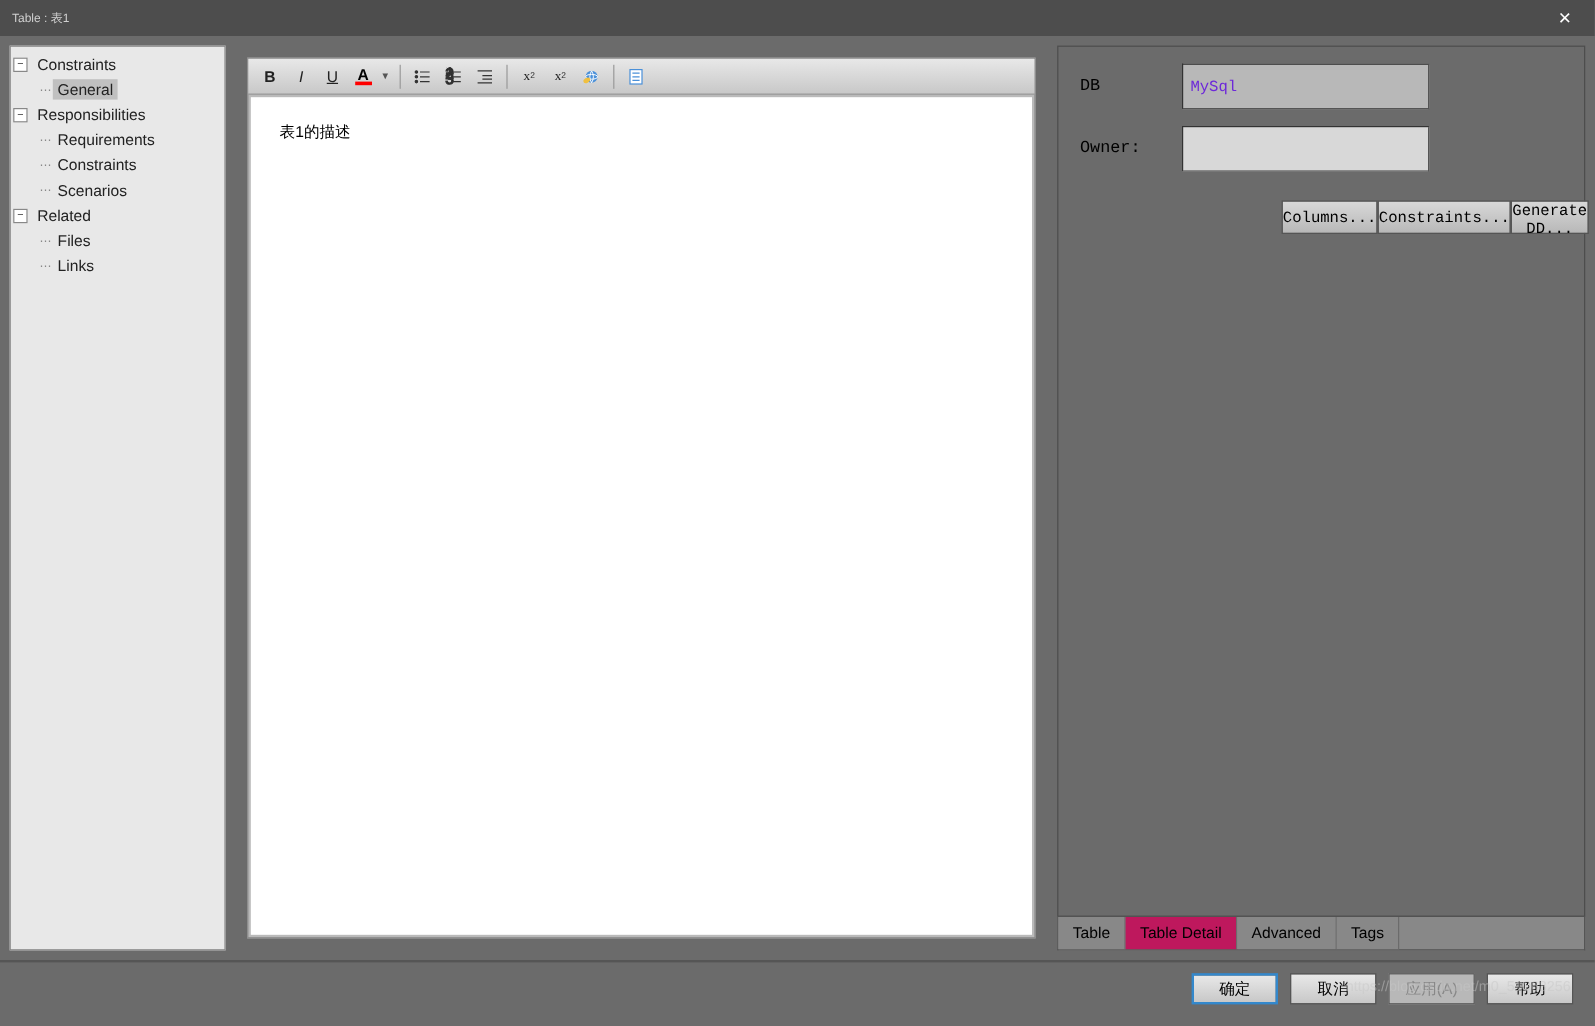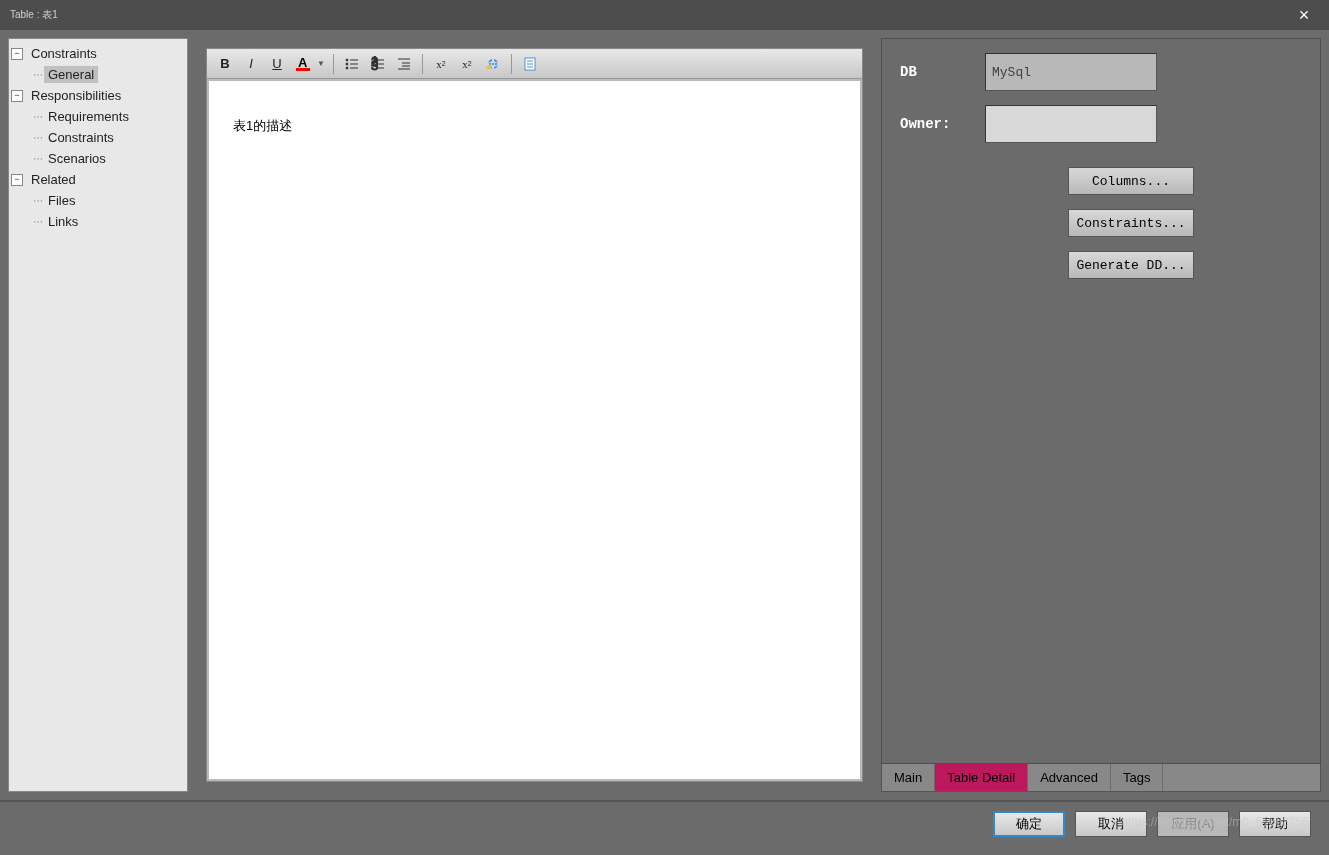--- a/index.html
+++ b/index.html
@@ -21,29 +21,29 @@
 
 .center-panel { flex: 1; display: flex; flex-direction: column; gap: 10px; padding: 10px; }
 
 .name-box { height: 88px; background: #d8d8d8; border: 1px solid #888; display: flex; align-items: flex-start; padding: 6px 10px; color: #000; }
 
 .editor-wrap { flex: 1; background: #bababa; border: 1px solid #888; display: flex; flex-direction: column; }
 .toolbar { height: 30px; background: linear-gradient(#e8e8e8, #c8c8c8); border-bottom: 1px solid #999; display: flex; align-items: center; padding: 0 6px; gap: 2px; }
 .tb-btn { width: 24px; height: 24px; display: inline-flex; align-items: center; justify-content: center; cursor: pointer; color: #222; font-family: "Times New Roman", serif; }
 .tb-sep { width: 1px; height: 20px; background: #999; margin: 0 4px; }
 .tb-dropdown { width: 10px; font-size: 8px; color: #555; }
-.editor-body { flex: 1; background: #fff; margin: 2px; padding: 36px 24px; color: #000; font-size: 14px; }
+.editor-body { flex: 1; background: #fff; margin: 2px; padding: 20px 24px; color: #000; font-size: 14px; }
 
 .right-panel { width: 440px; display: flex; flex-direction: column; }
 .details-box { flex: 1; border: 1px solid #4d4d4d; background: #6b6b6b; padding: 14px 18px; color: #fff; position: relative; }
 .form-row { display: flex; align-items: center; margin-bottom: 14px; }
-.form-label { width: 85px; color: #ffffff; font-family: "Courier New", monospace; font-size: 14px; font-weight: bold; }
-.form-input { width: 172px; height: 26px; background: #b8b8b8; border: 1px solid #555; border-top-color: #333; border-left-color: #333; padding: 18px 6px; color: #404040; font-family: "Courier New", monospace; font-size: 13px; }
+.form-label { width: 85px; color: #000000; font-family: "Courier New", monospace; font-size: 14px; }
+.form-input { width: 206px; height: 26px; background: #b8b8b8; border: 1px solid #555; border-top-color: #333; border-left-color: #333; padding: 18px 6px; color: #6d28d9; font-family: "Courier New", monospace; font-size: 13px; }
 .form-input.light { background: #d8d8d8; }
-.action-btns { margin-top: 24px; margin-left: 168px; display: flex; flex-direction: column; gap: 14px; }
+.action-btns { margin-top: 24px; margin-left: 168px; display: flex; flex-direction: row; }
 .action-btn { width: 126px; height: 28px; background: linear-gradient(#d8d8d8, #b8b8b8); border: 1px solid #555; color: #000; font-family: "Courier New", monospace; font-size: 13px; cursor: pointer; }
 
 .tabs-row { height: 28px; background: #888; display: flex; border: 1px solid #555; border-top: none; }
 .tab { padding: 4px 12px; color: #000; background: #888; cursor: pointer; border-right: 1px solid #6b6b6b; display: flex; align-items: center; }
 .tab.active { background: #be185d; }
 
 .footer { height: 46px; display: flex; align-items: center; justify-content: flex-end; padding: 0 18px; gap: 10px; border-top: 2px solid #555; }
 .footer-btn { min-width: 72px; height: 26px; background: linear-gradient(#e8e8e8, #c8c8c8); border: 1px solid #555; color: #000; cursor: pointer; padding: 0 10px; }
 .footer-btn.primary { border: 2px solid #3388cc; }
 .footer-btn:disabled { color: #888; background: #b8b8b8; cursor: default; }
@@ -186,21 +186,21 @@
         <span class="form-label">Owner:</span>
         <input class="form-input light" value="" style="">
       </div>
       <div class="action-btns">
         <button class="action-btn">Columns...</button>
         <button class="action-btn">Constraints...</button>
         <button class="action-btn" style="">Generate DD...</button>
       </div>
     </div>
     <div class="tabs-row">
-      <div class="tab">Main</div>
+      <div class="tab">Table</div>
       <div class="tab active">Table Detail</div>
       <div class="tab">Advanced</div>
       <div class="tab">Tags</div>
     </div>
   </div>
 
 </div>
 
 <div class="footer">
   <button class="footer-btn primary">确定</button>

